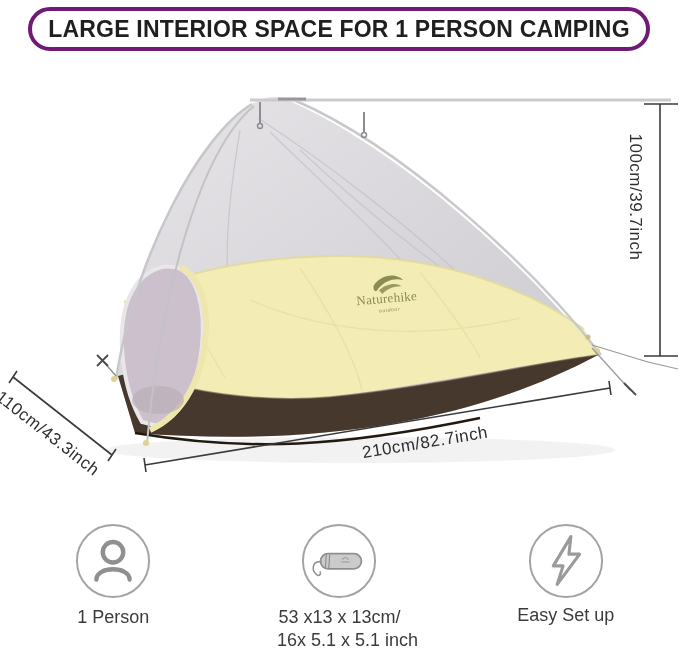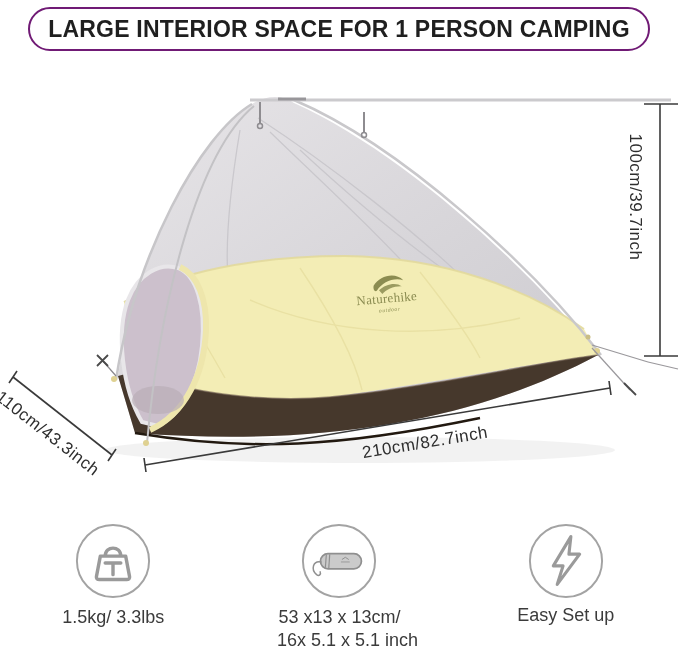--- a/index.html
+++ b/index.html
@@ -3,21 +3,21 @@
 <meta charset="utf-8">
 <style>
   html,body{margin:0;padding:0;}
   body{
     width:679px;height:657px;position:relative;background:#ffffff;
     font-family:"Liberation Sans", sans-serif;overflow:hidden;
   }
   
   .banner{
     position:absolute;top:7px;left:28px;right:29px;height:44px;
-    border:2px solid #701a75;border-radius:24px;
+    border:4px solid #701a75;border-radius:24px;
     display:flex;align-items:center;justify-content:center;
     box-sizing:border-box;background:#ffffff;z-index:3;
   }
   .banner-text{
     font-size:23px;font-weight:bold;color:#1f1f1f;
     letter-spacing:.2px;white-space:nowrap;
   }
   
   .scene{position:absolute;inset:0;z-index:1;}
   .scene svg{display:block;}
@@ -166,32 +166,31 @@
   <g>
     <text class="dim" transform="rotate(90 636 197)" x="636" y="197" dy="0.35em" text-anchor="middle">100cm/39.7inch</text>
     <text class="dim" transform="rotate(-9.4 425 442)" x="425" y="442" dy="0.35em" text-anchor="middle">210cm/82.7inch</text>
     <text class="dim" transform="rotate(38 48 433)" x="48" y="433" dy="0.35em" text-anchor="middle">110cm/43.3inch</text>
   </g>
 </svg>
 </div>
 
 <div class="features">
 
-
   <div class="feature">
     <div class="icon-wrap">
       <svg viewBox="0 0 80 80" width="78" height="78">
         <circle cx="40" cy="40" r="37" fill="none" stroke="#a3a3a3" stroke-width="2"></circle>
-        <path d="M32,35 C32,24 48,24 48,35" fill="none" stroke="#9a9a9a" stroke-width="3.5"></path>
-        <path d="M27,35 L53,35 L57,56 Q57.5,59 54,59 L26,59 Q22.5,59 23,56 Z" fill="none" stroke="#9a9a9a" stroke-width="3.5" stroke-linejoin="round"></path>
-        <path d="M32,42 L48,42 M40,42 L40,54" fill="none" stroke="#9a9a9a" stroke-width="3.5" stroke-linecap="round"></path>
+        <circle cx="40" cy="31" r="10.5" fill="none" stroke="#8f8f8f" stroke-width="4.5"></circle>
+        <path d="M23,59 C23,45 57,45 57,59" fill="none" stroke="#8f8f8f" stroke-width="4.5" stroke-linecap="round"></path>
       </svg>
     </div>
-    <div class="feature-label">1.5kg/ 3.3lbs</div>
+    <div class="feature-label">1 Person</div>
   </div>
+
 
 
   <div class="feature">
     <div class="icon-wrap">
       <svg viewBox="0 0 80 80" width="78" height="78">
         <circle cx="40" cy="40" r="37" fill="none" stroke="#a3a3a3" stroke-width="2"></circle>
         <rect x="21" y="32.5" width="42" height="15.5" rx="7.7" fill="#cbcbcb" stroke="#8f8f8f" stroke-width="1.8"></rect>
         <line x1="27" y1="33.5" x2="26" y2="47" stroke="#8f8f8f" stroke-width="1.2"></line>
         <line x1="30.5" y1="33" x2="29.5" y2="47.5" stroke="#8f8f8f" stroke-width="1.2"></line>
         <path d="M22,41 C13,39 11,49 17,54 C19.5,55.8 22,54 20.5,50.5" fill="none" stroke="#8f8f8f" stroke-width="1.5"></path>

